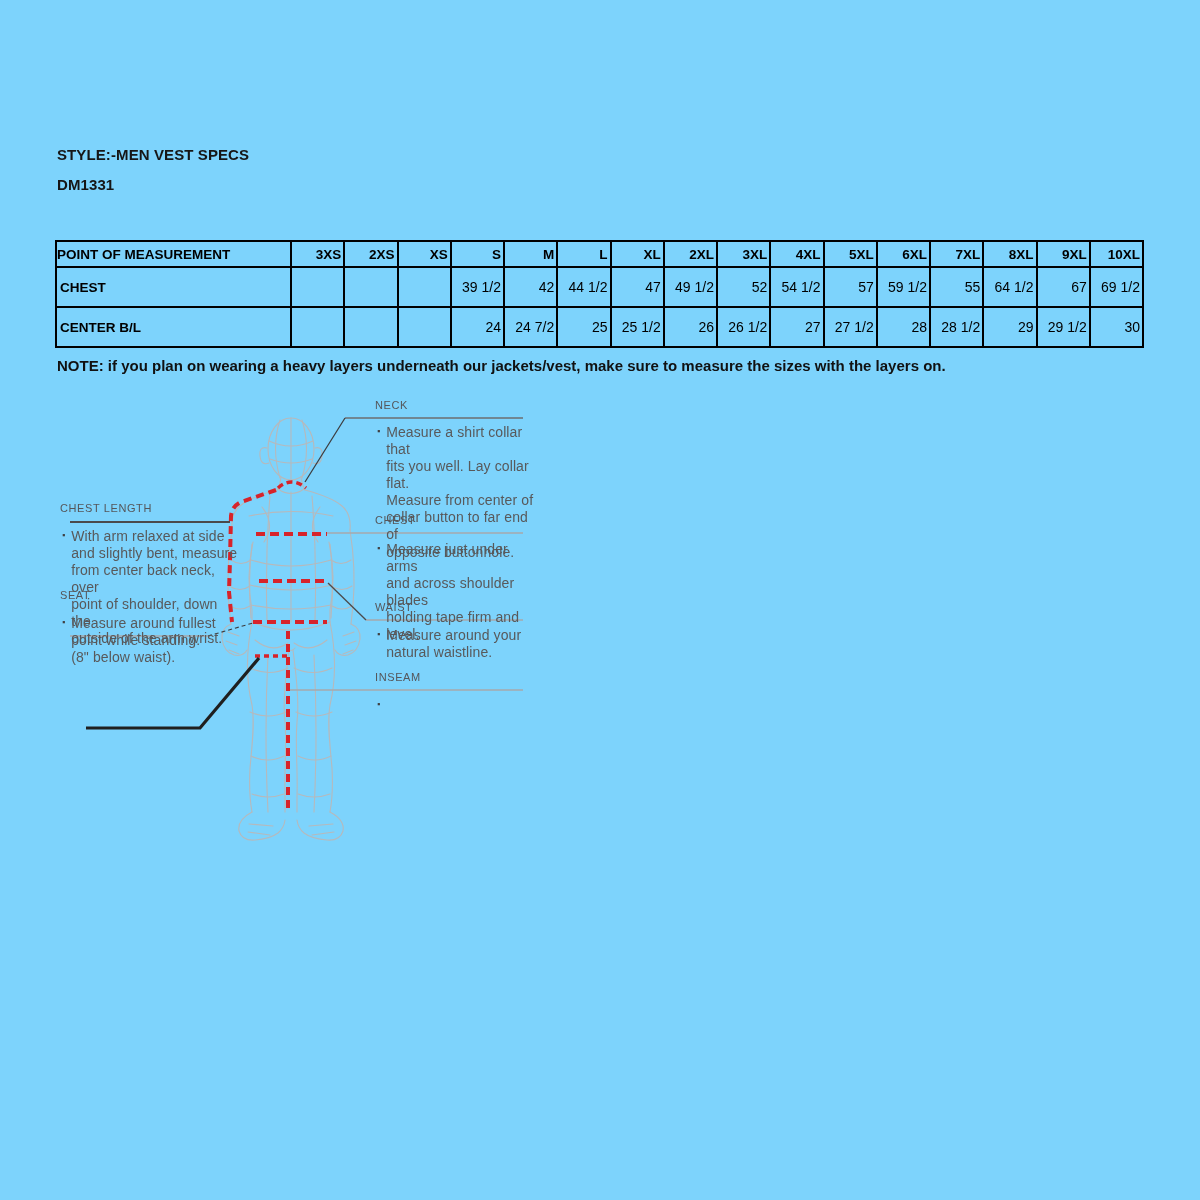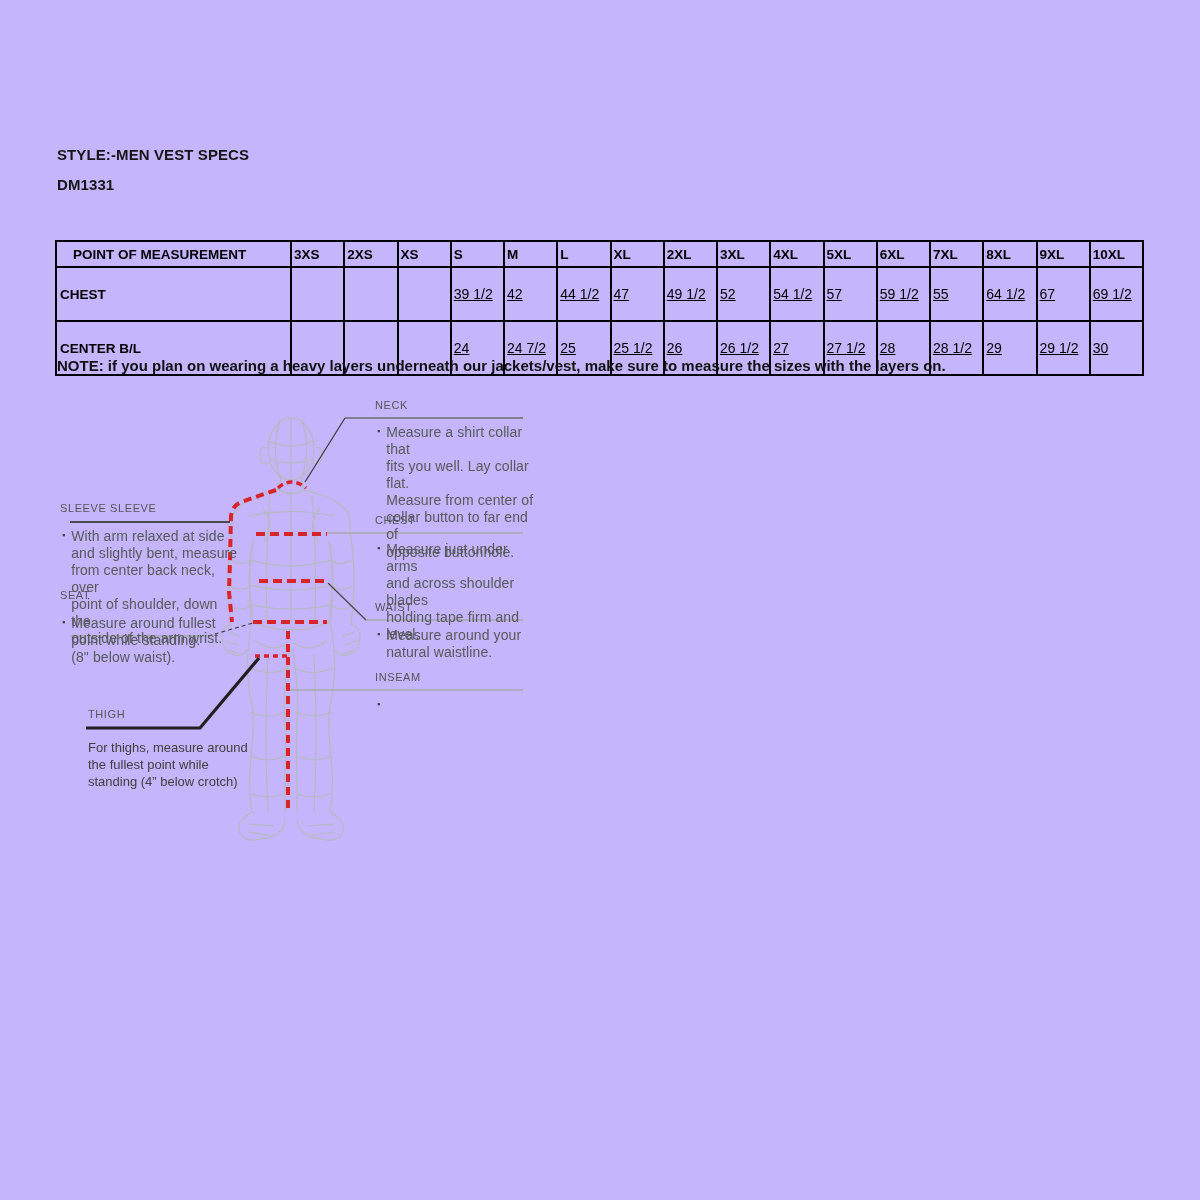--- a/index.html
+++ b/index.html
@@ -1,32 +1,32 @@
 <!DOCTYPE html>
 <html><head>
 <meta charset="utf-8">
 <style>
   html,body{margin:0;padding:0;background:#fff;}
-  #page{position:relative;width:1200px;height:1200px;background:#c4b5fd;overflow:hidden;
+  #page{position:relative;width:1200px;height:1200px;background:#7dd3fc;overflow:hidden;
         font-family:"Liberation Sans", sans-serif;}
 
   
   .title-line{position:absolute;left:57px;font-size:15px;font-weight:bold;color:#161616;letter-spacing:.1px;}
   #title1{top:146px;}
   #title2{top:176px;}
 
   
   #size-table-wrap{position:absolute;left:55px;top:240px;width:1089px;}
   table{border-collapse:collapse;width:100%;table-layout:fixed;}
   th,td{border:2px solid #000;overflow:hidden;white-space:nowrap;}
   col.c-pom{width:235px;}
-  thead th{height:22px;font-size:13.5px;font-weight:bold;color:#000;text-align:left;padding:1px 2px;}
-  thead th.pom{text-align:left;padding-left:16px;margin-top:22px;}
+  thead th{height:22px;font-size:13.5px;font-weight:bold;color:#000;text-align:right;padding:1px 2px;}
+  thead th.pom{text-align:left;padding-left:0;margin-top:22px;}
   tbody th{height:33px;font-size:13.5px;font-weight:bold;color:#000;text-align:left;padding-left:3px;}
-  tbody td{font-size:14px;color:#000;text-align:left;padding:18px 2px;text-decoration:underline;}
+  tbody td{font-size:14px;color:#000;text-align:right;padding:11px 2px;}
 
   
   #note{position:absolute;left:57px;top:357px;font-size:15px;font-weight:bold;color:#111;}
 
   
   #diagram-svg{position:absolute;left:0;top:0;width:1200px;height:1200px;}
 
   
   .gsec{position:absolute;}
   .gtitle{font-size:11px;color:#55565a;letter-spacing:.6px;height:17px;}
@@ -271,43 +271,35 @@
   </div>
 
   <div class="gsec" id="sec-inseam">
     <div class="gtitle">INSEAM</div>
     <div class="gbody">
       <span class="bullet">▪</span>
     </div>
   </div>
 
   <div class="gsec" id="sec-sleeve">
-    <div class="gtitle">SLEEVE SLEEVE</div>
+    <div class="gtitle">CHEST LENGTH</div>
     <div class="gbody">
       <span class="bullet">▪</span>
       <span class="gtext">With arm relaxed at side
 and slightly bent, measure
 from center back neck, over
 point of shoulder, down the
 outside of the arm wrist.</span>
     </div>
   </div>
 
   <div class="gsec" id="sec-seat">
     <div class="gtitle">SEAT</div>
     <div class="gbody">
       <span class="bullet">▪</span>
       <span class="gtext">Measure around fullest
 point while standing.
 (8" below waist).</span>
     </div>
   </div>
 
-  <div class="gsec" id="sec-thigh">
-    <div class="gtitle">THIGH</div>
-    <div class="gbody">
-      <span class="gtext">For thighs, measure around
-the fullest point while
-standing (4” below crotch)</span>
-    </div>
-  </div>
 
 </div>
 
 </body></html>

